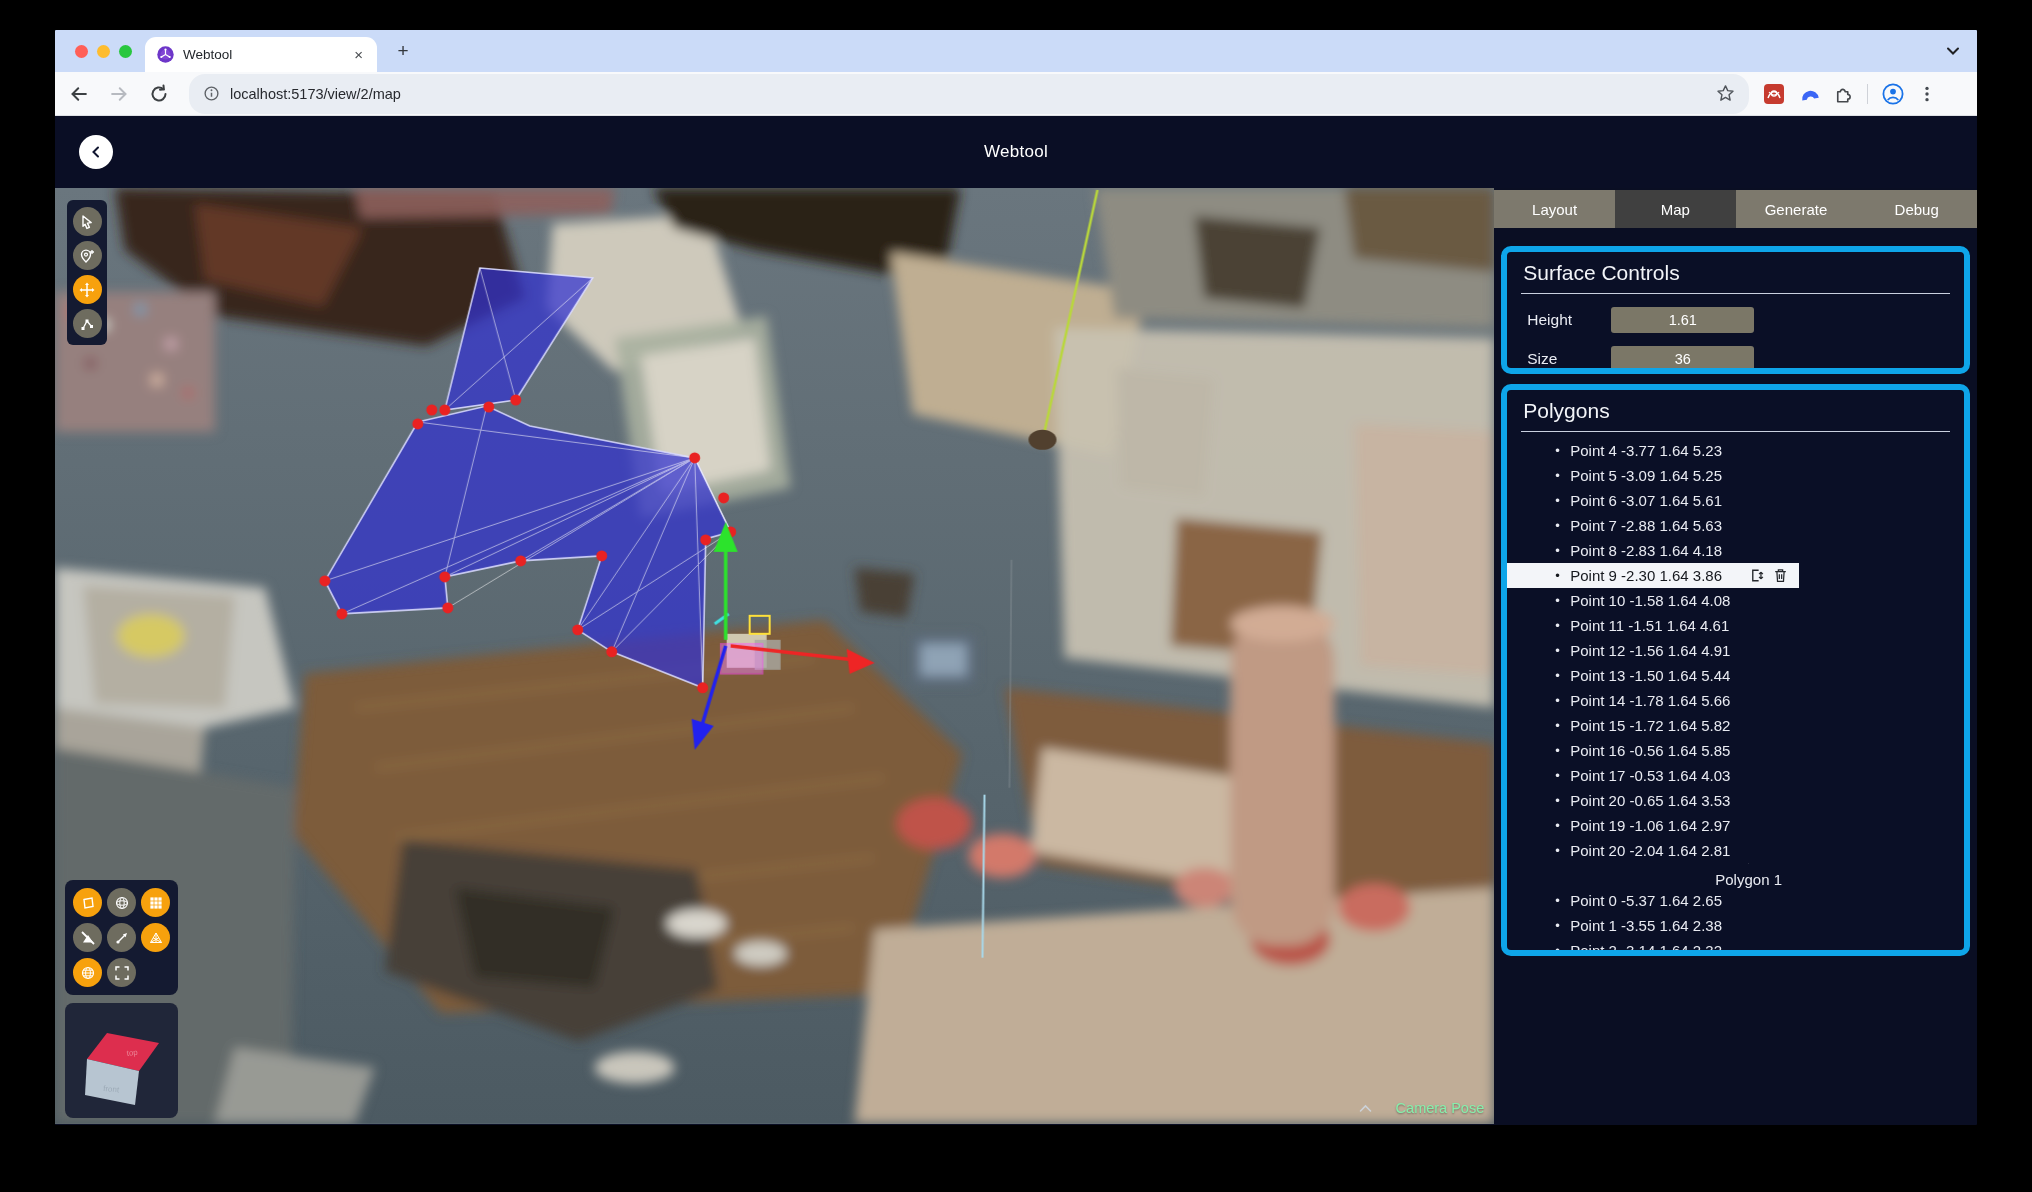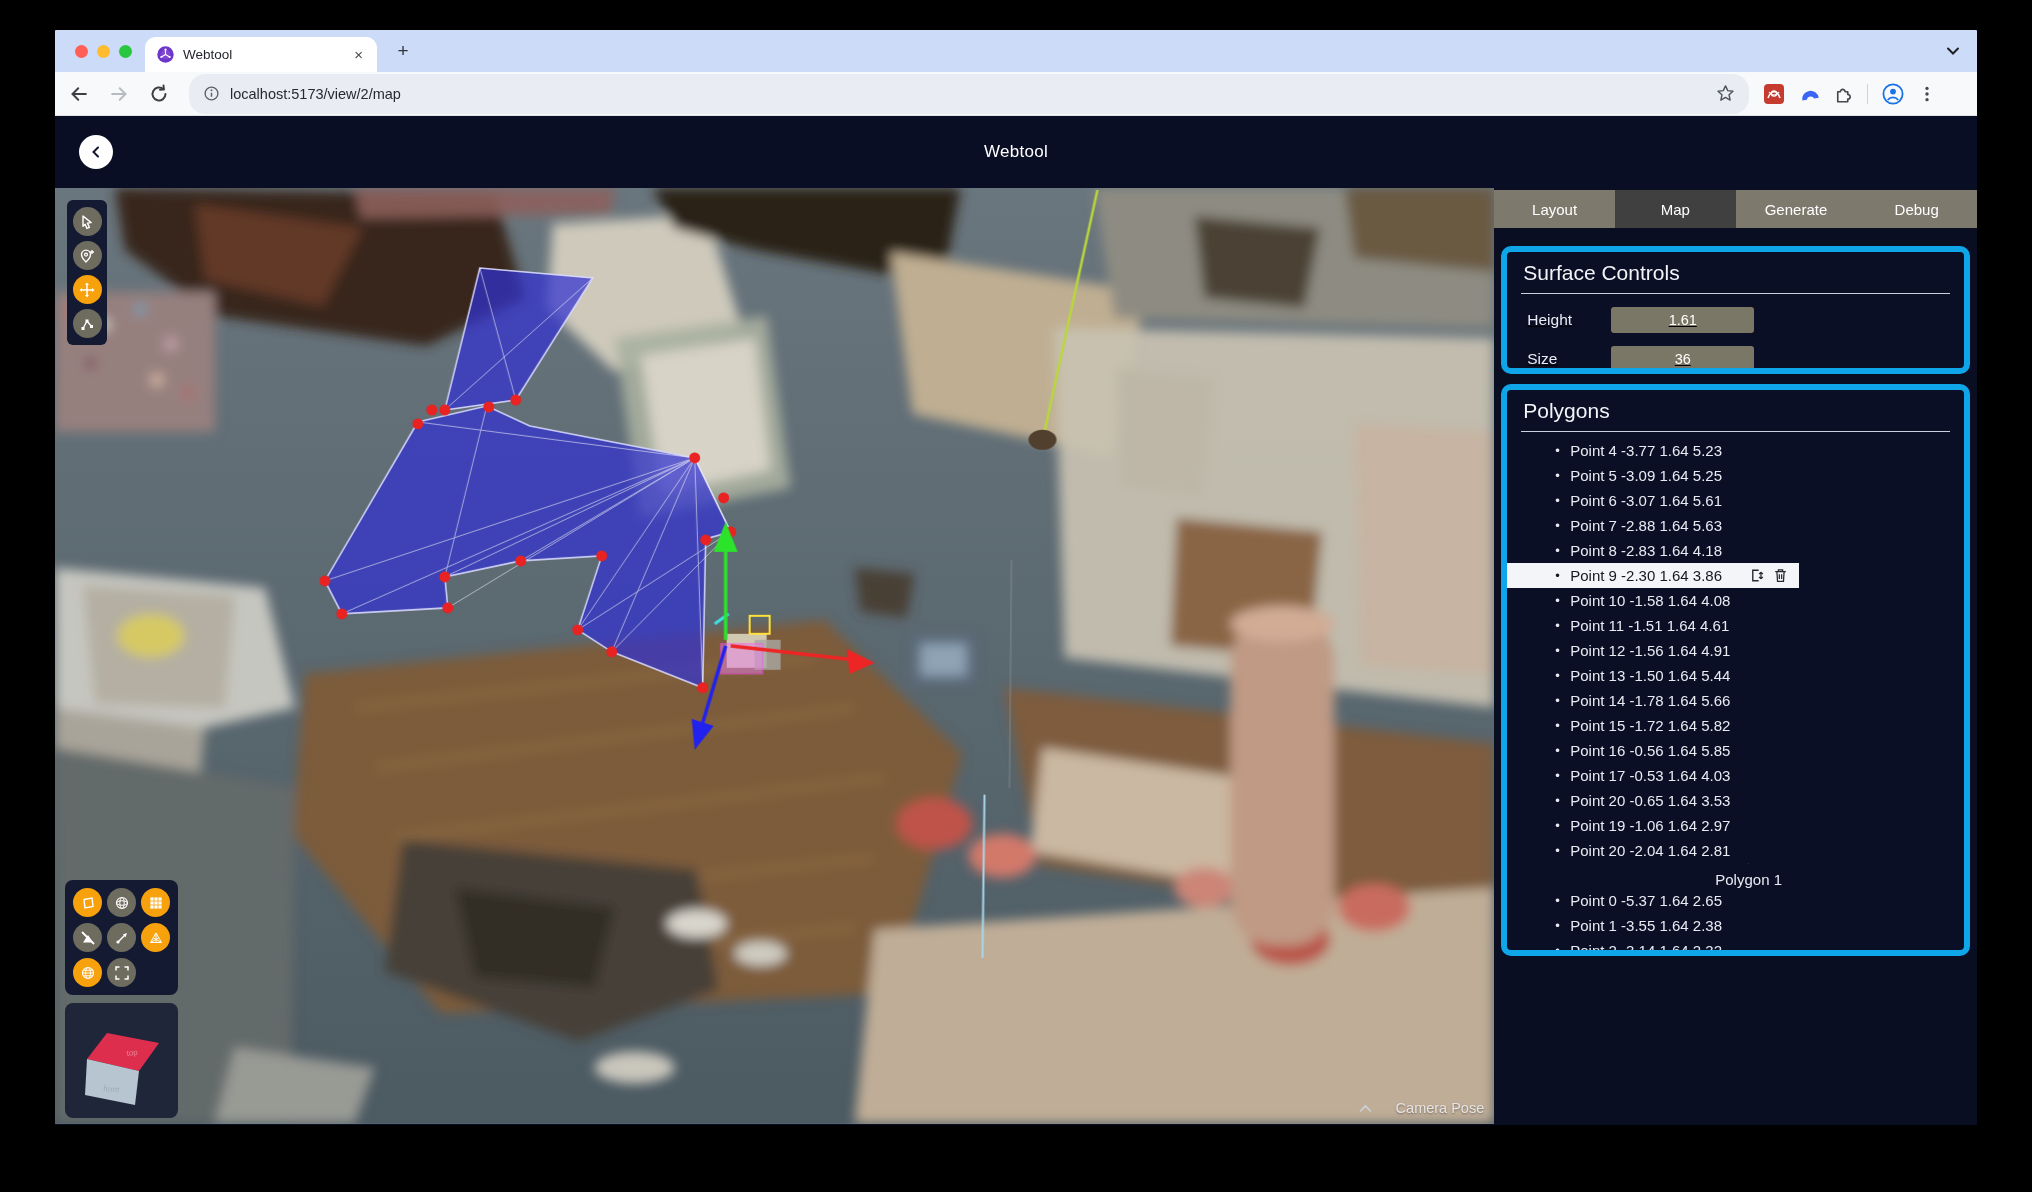--- a/index.html
+++ b/index.html
@@ -51,35 +51,35 @@
   .tool-btn.active { background:#f7a10d; }
   .tool-btn svg { width:16px; height:16px; }
 
   .grid-tools { position:absolute; left:10px; top:692px; width:113px; background:#141a31;
     border-radius:8px; padding:8px; display:grid; grid-template-columns:repeat(3,29px); gap:6px 5px; }
 
   .cube-panel { position:absolute; left:10px; top:815px; width:113px; height:115px;
     background:#202639; border-radius:8px; }
 
   .camera-pose { position:absolute; right:10px; bottom:8px; display:flex; align-items:center;
-    gap:24px; color:#e5e5e5; font-size:14.5px; text-shadow:0 1px 2px rgba(0,0,0,.4); }
+    gap:24px; color:#86efac; font-size:14.5px; text-shadow:0 1px 2px rgba(0,0,0,.4); }
 
   
   .sidebar { width:483px; background:#0a0e23; position:relative; }
   .side-tabs { display:flex; height:38px; margin-top:2px; }
   .side-tab { flex:1; background:#7d796d; color:#fff; font-size:15px;
     display:flex; align-items:center; justify-content:center; }
   .side-tab.active { background:#404040; }
 
   .panel { margin:0 7px; border:6px solid #0ea5e9; border-radius:10px; background:#0a0f26; overflow:hidden; }
   .panel.surface { margin-top:18px; height:128px; }
   .panel.polys { margin-top:10px; height:572px; }
   .panel-title { font-size:21px; color:#f2f4f8; padding:9px 16px 8px; }
   .panel hr { border:none; border-top:1px solid #c9d0df; margin:0 14px; }
-  .field-row { display:flex; align-items:center; margin:13px 0 0 20px;text-decoration:underline; }
+  .field-row { display:flex; align-items:center; margin:13px 0 0 20px; }
   .field-label { width:84px; font-size:15.5px; color:#e9ebf2; }
   .field-input { width:143px; height:26px; background:#7b7767; color:#fff; text-align:center;
     font-size:14.5px; border:none; border-radius:3px; font-family:"Liberation Sans",sans-serif; }
 
   .poly-list { margin-top:6px; font-size:15px; color:#e9ebf2; }
   .point-row { display:flex; align-items:center; height:25px; padding-left:48px; }
   .bullet { width:15px; font-size:13px; }
   .point-row.selected { background:#f3f5f9; color:#15181e; width:fit-content;
     padding-right:10px; }
   .row-icons { display:inline-flex; gap:7px; margin-left:26px; }

